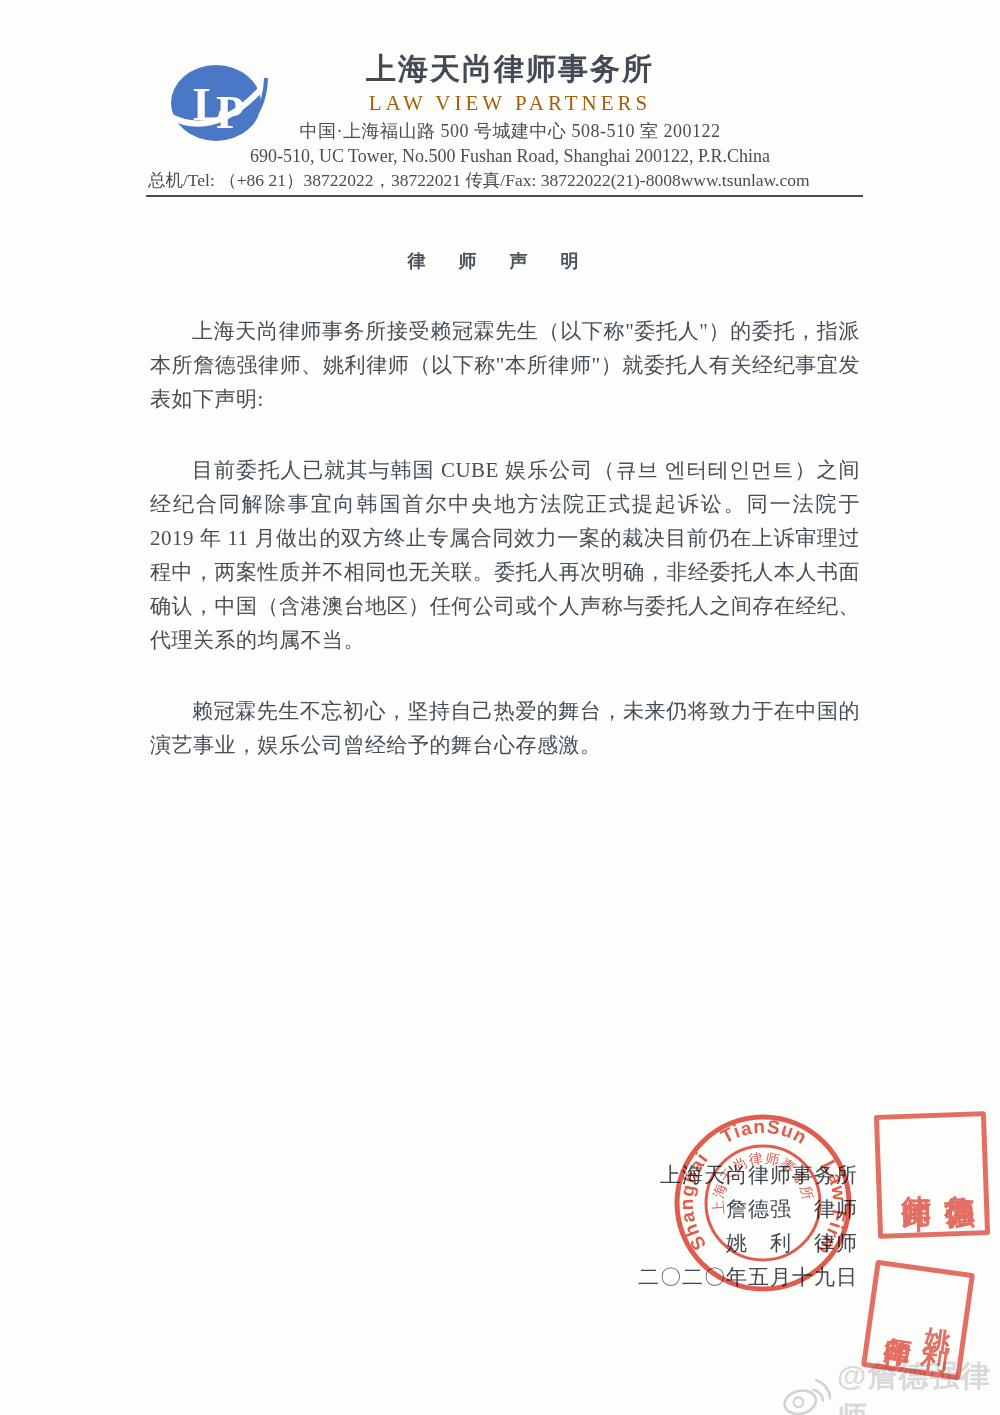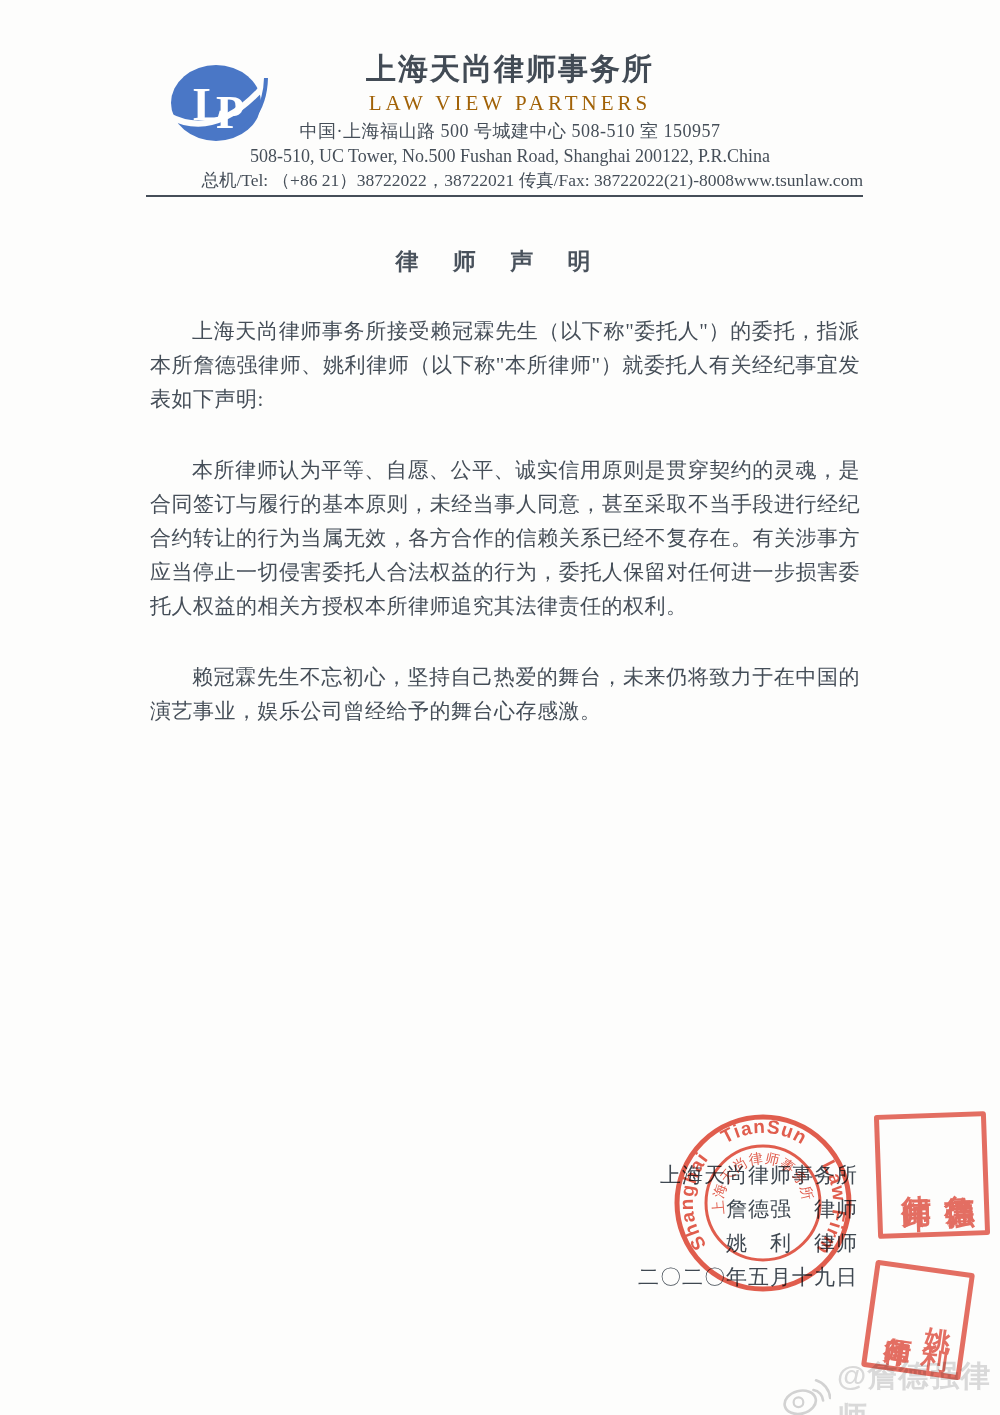--- a/index.html
+++ b/index.html
@@ -16,29 +16,29 @@
   .firm-cn{
     font-family:"Liberation Sans","DejaVu Sans",sans-serif;
     font-weight:bold;font-size:30px;letter-spacing:2px;color:#424b55;line-height:38px;
   }
   .firm-en{
     font-size:21px;letter-spacing:4px;color:#a16207;line-height:30px;font-weight:500;
   }
   .addr-cn{font-size:18px;letter-spacing:.5px;line-height:26px;color:#454e58;}
   .addr-en{font-size:18px;line-height:24px;color:#454e58;}
   .phone-row{
-    display:flex;justify-content:flex-end;align-items:flex-end;
+    display:flex;justify-content:flex-start;align-items:flex-end;
     margin:1px 137px 0 148px;font-size:17.5px;color:#454e58;line-height:22px;
   }
   .rule{border:none;border-top:2px solid #454e58;margin:4px 137px 0 146px;}
   
   .doc-title{
     text-align:center;margin:44px 0 33px 0;
     font-family:"Liberation Sans","DejaVu Sans",sans-serif;
-    font-weight:bold;font-size:23px;letter-spacing:14px;color:#49525c;line-height:40px;
+    font-weight:bold;font-size:18px;letter-spacing:14px;color:#49525c;line-height:40px;
   }
   
   .body-text{margin:0 140px 0 150px;}
   .body-text p{
     margin:0 0 37px 0;font-size:21px;line-height:34px;
     text-align:justify;text-indent:2em;color:#454e58;letter-spacing:.5px;
   }
   
   .sig-block{
     position:absolute;top:1158px;right:142px;z-index:2;
@@ -76,35 +76,35 @@
     <svg class="logo" viewBox="0 0 106 100">
       <ellipse cx="50" cy="47" rx="45" ry="38" fill="#4a77c6"></ellipse>
       <path d="M 3 60 Q 52 86 103 24" stroke="#fdfdfc" stroke-width="6" fill="none"></path>
       <path d="M 60 81 Q 99 66 100 22" stroke="#4a77c6" stroke-width="4" fill="none"></path>
       <text x="27" y="64" font-size="46" font-weight="bold" fill="#ffffff" font-family="Liberation Serif, serif">L</text>
       <text x="50" y="72" font-size="46" font-weight="bold" fill="#ffffff" font-family="Liberation Serif, serif">P</text>
     </svg>
     <div class="header-center">
       <div class="firm-cn">上海天尚律师事务所</div>
       <div class="firm-en">LAW VIEW PARTNERS</div>
-      <div class="addr-cn">中国·上海福山路 500 号城建中心 508-510 室  150957</div>
-      <div class="addr-en">508-510, UC Tower, No.500 Fushan Road, Shanghai 200122, P.R.China</div>
+      <div class="addr-cn">中国·上海福山路 500 号城建中心 508-510 室  200122</div>
+      <div class="addr-en">690-510, UC Tower, No.500 Fushan Road, Shanghai 200122, P.R.China</div>
     </div>
     <div class="phone-row">
       <span>总机/Tel:  （+86 21）38722022，38722021 传真/Fax: 38722022(21)-8008</span>
       <span>www.tsunlaw.com</span>
     </div>
     <hr class="rule">
   </div>
 
   <div class="doc-title">律 师 声 明</div>
 
   <div class="body-text">
     <p>上海天尚律师事务所接受赖冠霖先生（以下称"委托人"）的委托，指派本所詹德强律师、姚利律师（以下称"本所律师"）就委托人有关经纪事宜发表如下声明:</p>
-    <p>本所律师认为平等、自愿、公平、诚实信用原则是贯穿契约的灵魂，是合同签订与履行的基本原则，未经当事人同意，甚至采取不当手段进行经纪合约转让的行为当属无效，各方合作的信赖关系已经不复存在。有关涉事方应当停止一切侵害委托人合法权益的行为，委托人保留对任何进一步损害委托人权益的相关方授权本所律师追究其法律责任的权利。</p>
+    <p>目前委托人已就其与韩国 CUBE 娱乐公司（큐브 엔터테인먼트）之间经纪合同解除事宜向韩国首尔中央地方法院正式提起诉讼。同一法院于 2019 年 11 月做出的双方终止专属合同效力一案的裁决目前仍在上诉审理过程中，两案性质并不相同也无关联。委托人再次明确，非经委托人本人书面确认，中国（含港澳台地区）任何公司或个人声称与委托人之间存在经纪、代理关系的均属不当。</p>
     <p>赖冠霖先生不忘初心，坚持自己热爱的舞台，未来仍将致力于在中国的演艺事业，娱乐公司曾经给予的舞台心存感激。</p>
   </div>
 
   <div class="sig-block">
     <div>上海天尚律师事务所</div>
     <div>詹德强　律师</div>
     <div>姚　利　律师</div>
     <div>二〇二〇年五月十九日</div>
   </div>
 

